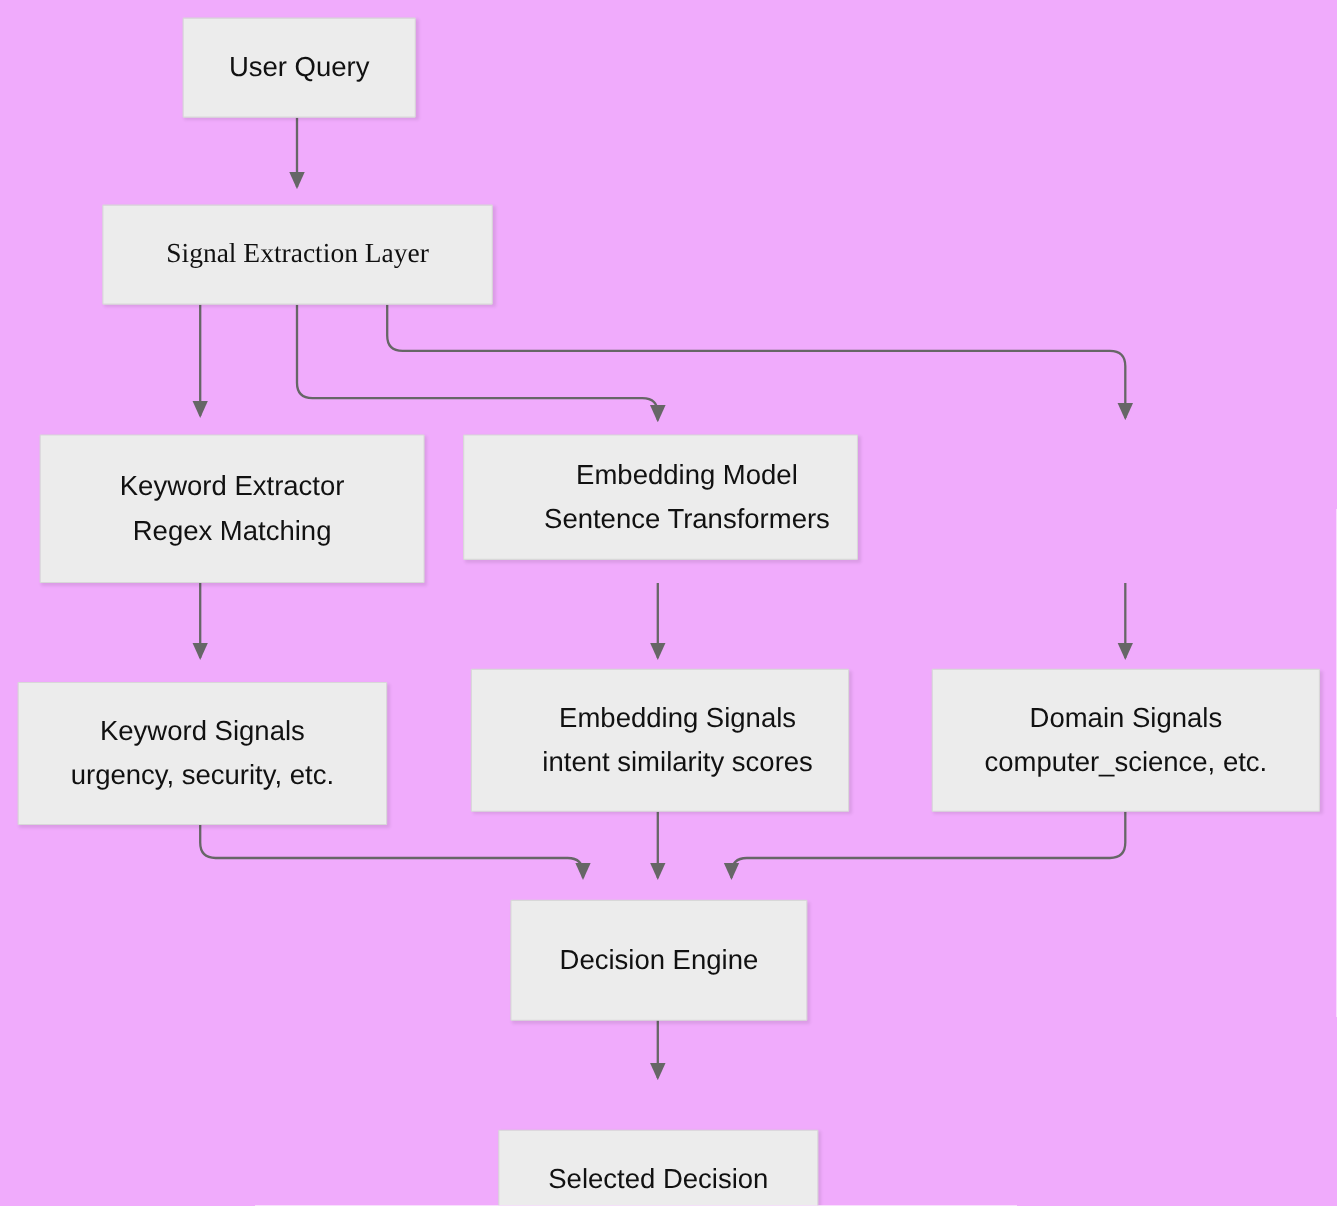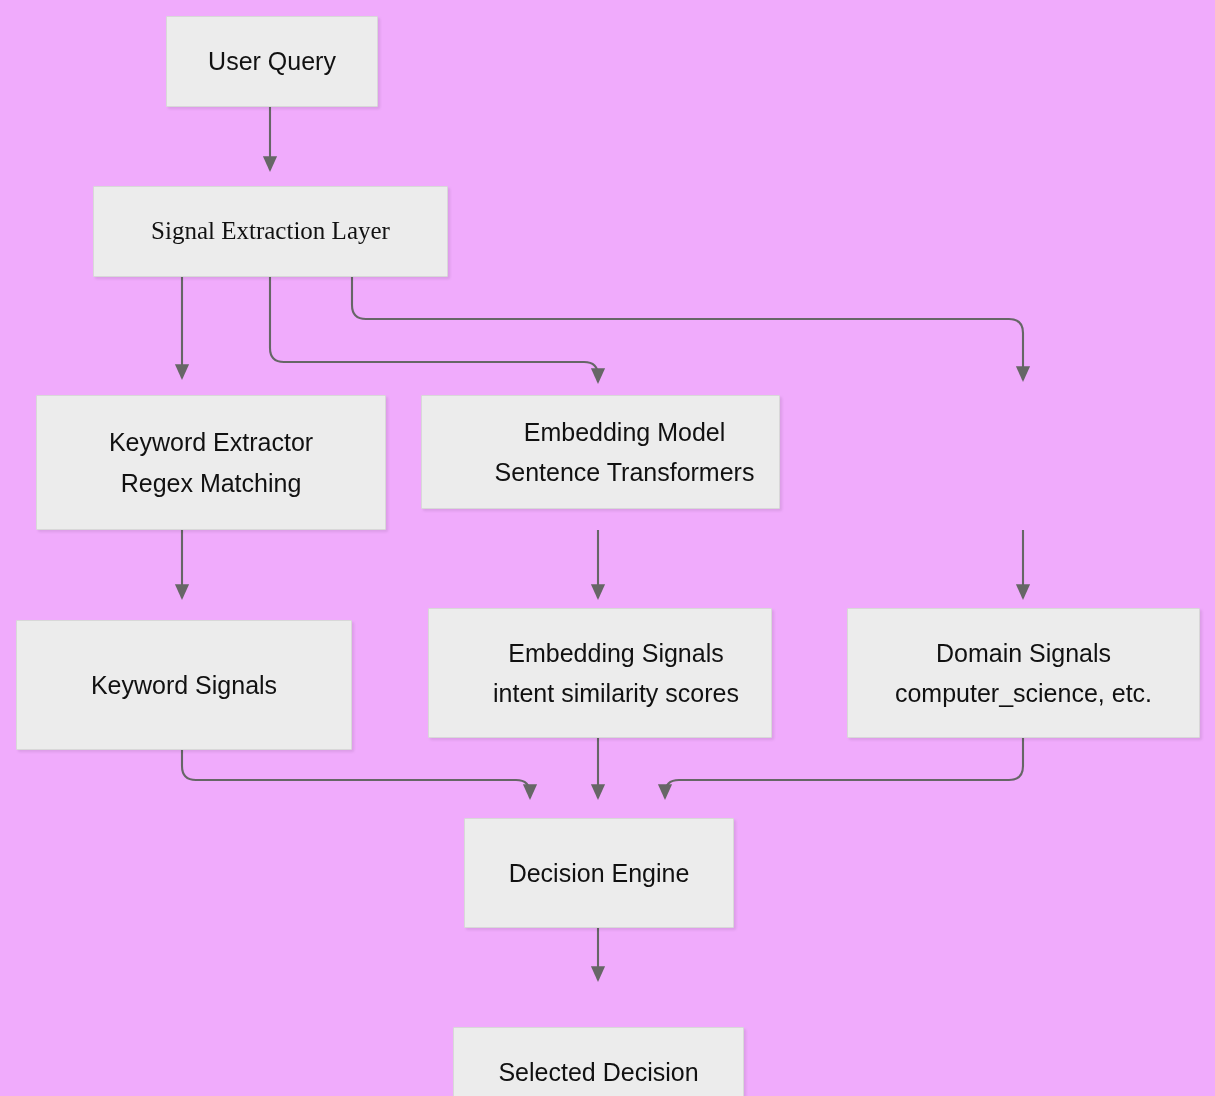--- a/index.html
+++ b/index.html
@@ -98,20 +98,21 @@
   </div>
 
   <div class="node" style="left:421px; top:395px; width:359px; height:114px;padding-left:48px;">
     <span>Embedding Model</span>
     <span class="line2">Sentence Transformers</span>
   </div>
 
 
   <div class="node" style="left:16px; top:608px; width:336px; height:130px;margin-top:12px;">
     <span>Keyword Signals</span>
+    <span class="line2">urgency, security, etc.</span>
   </div>
 
   <div class="node" style="left:428px; top:608px; width:344px; height:130px;padding-left:32px;">
     <span>Embedding Signals</span>
     <span class="line2">intent similarity scores</span>
   </div>
 
   <div class="node" style="left:847px; top:608px; width:353px; height:130px;">
     <span>Domain Signals</span>
     <span class="line2">computer_science, etc.</span>

